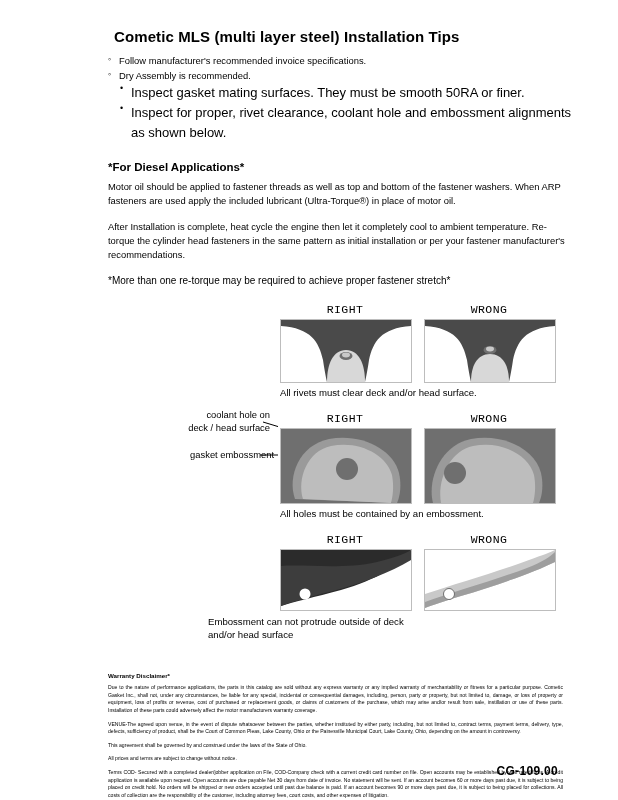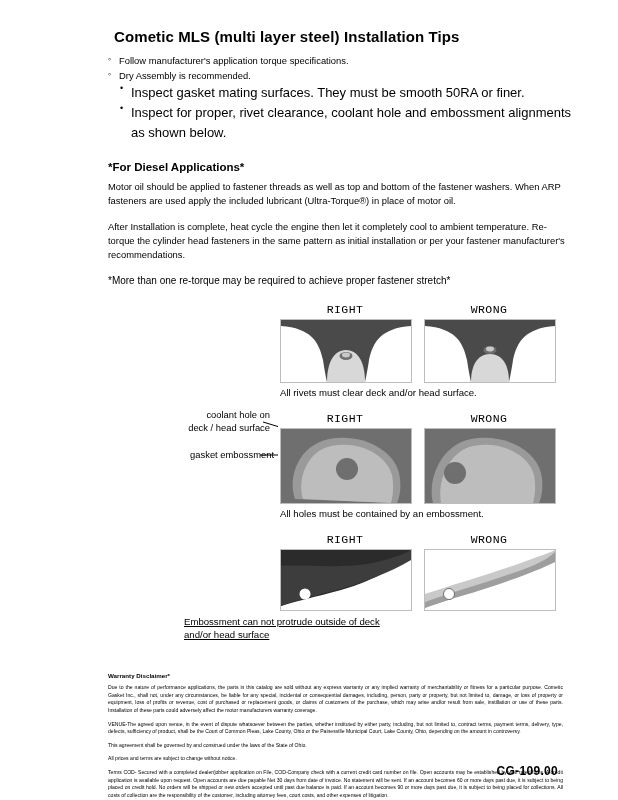--- a/index.html
+++ b/index.html
@@ -113,23 +113,22 @@
     position: relative;
     overflow: hidden;
     background: #ffffff;
   }
   .caption {
     font-size: 9.6px;
     margin: 4px 0 0 172px;
   }
   .caption2 {
     font-size: 9.6px;
-    margin: 5px 0 0 76px;
+    margin: 5px 0 0 100px;
     line-height: 1.35;
-    text-decoration: underline;
   }
 
   .fig2 .box { height: 74px; }
   .fig3 .box { height: 60px; }
 
   .blockgap { height: 14px; }
 
   
   .callouts {
     position: absolute;
@@ -169,21 +168,21 @@
   }
 </style>
 </head>
 <body>
 
 <div class="page">
 
   <h1 class="title">Cometic MLS (multi layer steel) Installation Tips</h1>
 
   <ul class="bullets">
-    <li>Follow manufacturer's application torque specifications.</li>
+    <li>Follow manufacturer's recommended invoice specifications.</li>
     <li>Dry Assembly is recommended.</li>
   </ul>
   <ul class="sub" style="margin-left:74px;">
     <li>Inspect gasket mating surfaces.  They must be smooth 50RA or finer.</li>
     <li>Inspect for proper, rivet clearance, coolant hole and embossment alignments as shown below.</li>
   </ul>
 
   <h2 class="section">*For Diesel Applications*</h2>
   <p class="body">Motor oil should be applied to fastener threads as well as top and bottom of the fastener washers. When ARP fasteners are used apply the included lubricant (Ultra-Torque®) in place of motor oil.</p>
   <p class="body">After Installation is complete, heat cycle the engine then let it completely cool to ambient temperature. Re-torque the cylinder head fasteners in the same pattern as initial installation or per your fastener manufacturer's recommendations.</p>

